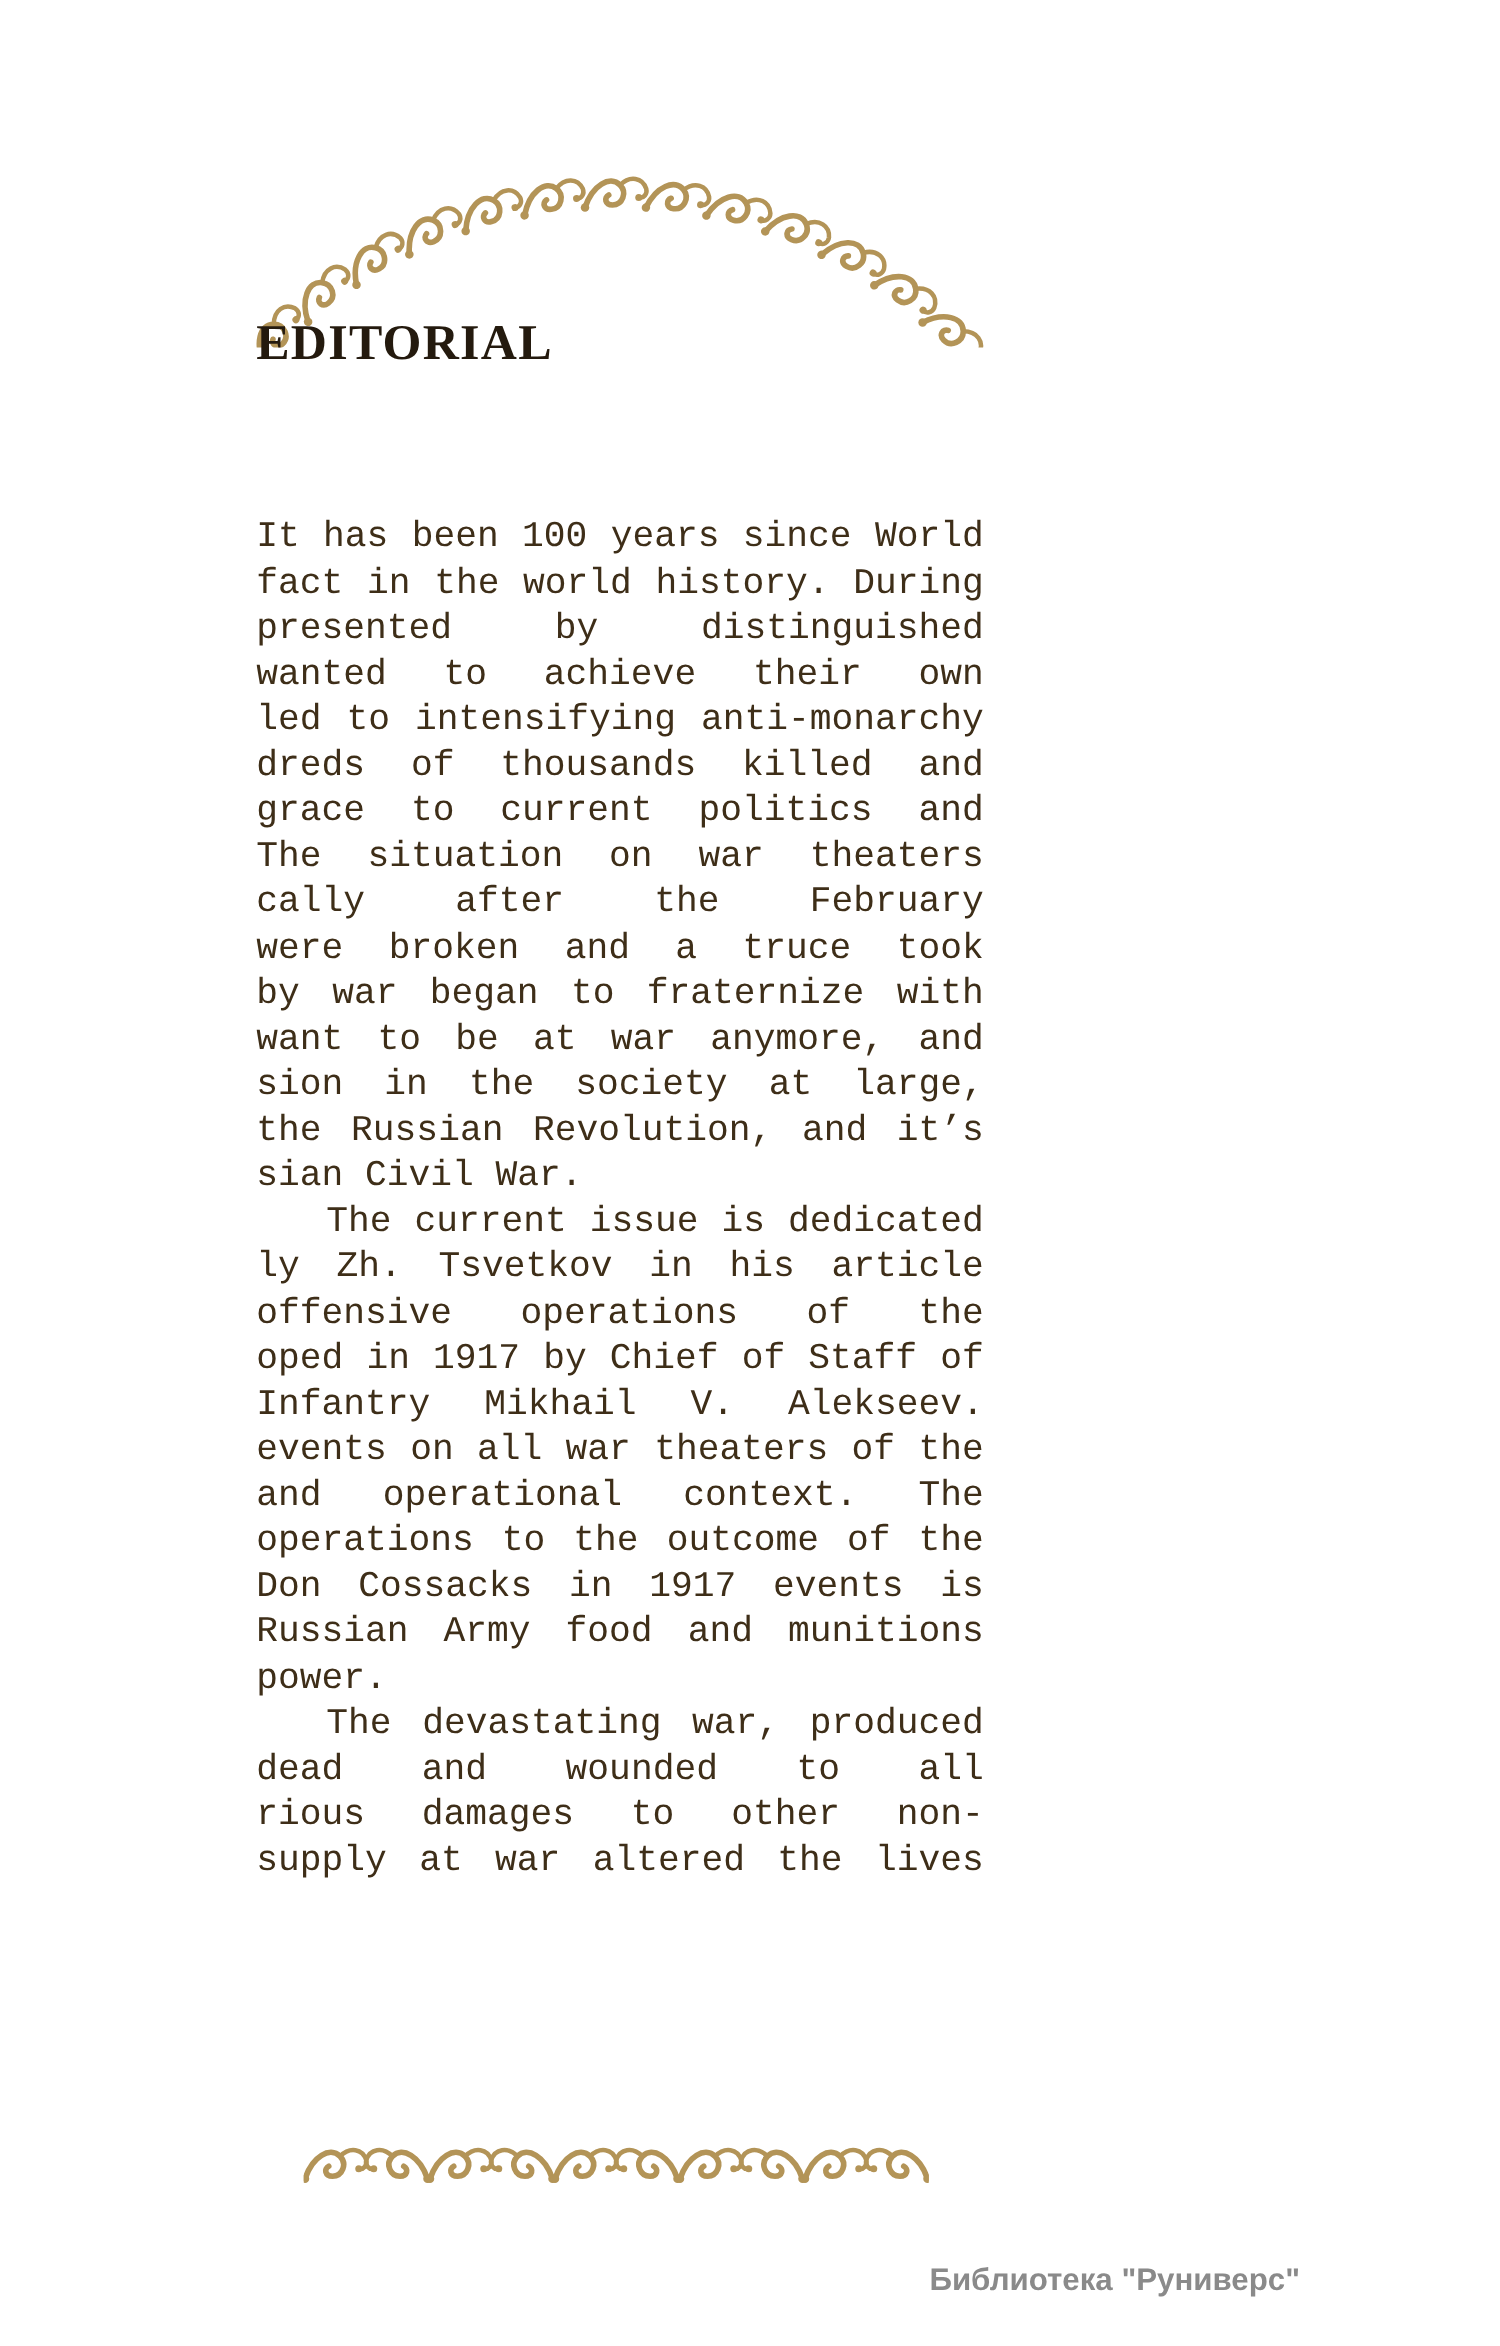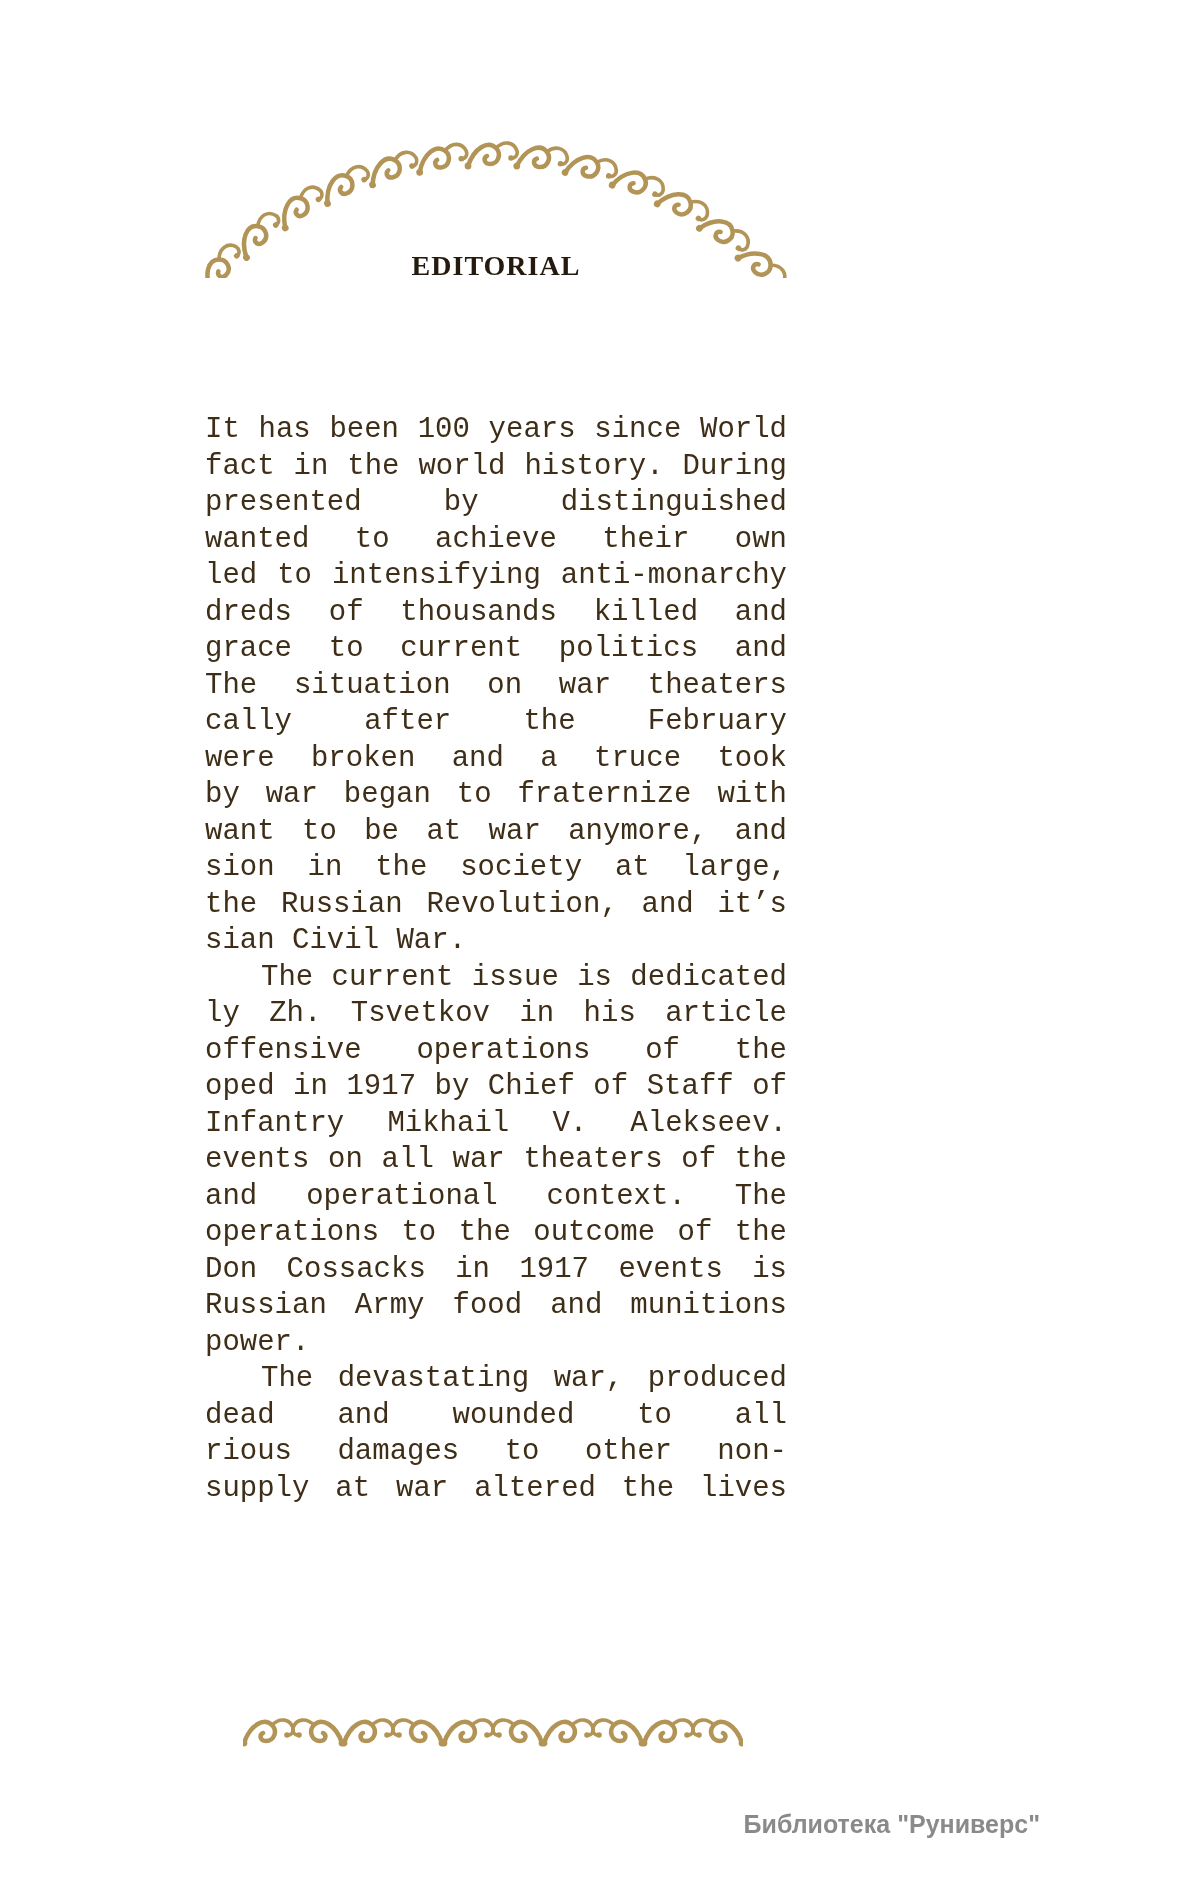--- a/index.html
+++ b/index.html
@@ -20,22 +20,22 @@
   }
   .top-ornament{
     position:absolute;
     left:190px; top:126px;
     width:604px; height:152px;
   }
   .page-title{
     position:absolute;
     left:205px; top:250px;
     width:582px;
-    text-align:center;
-    font-size:28px;
+    text-align:left;
+    font-size:40px;
     font-weight:bold;
     letter-spacing:1px;
     color:var(--title);
   }
   .body-text{
     position:absolute;
     left:205px; top:412px;
     width:582px;
     font-size:29px;
     line-height:36.5px;

